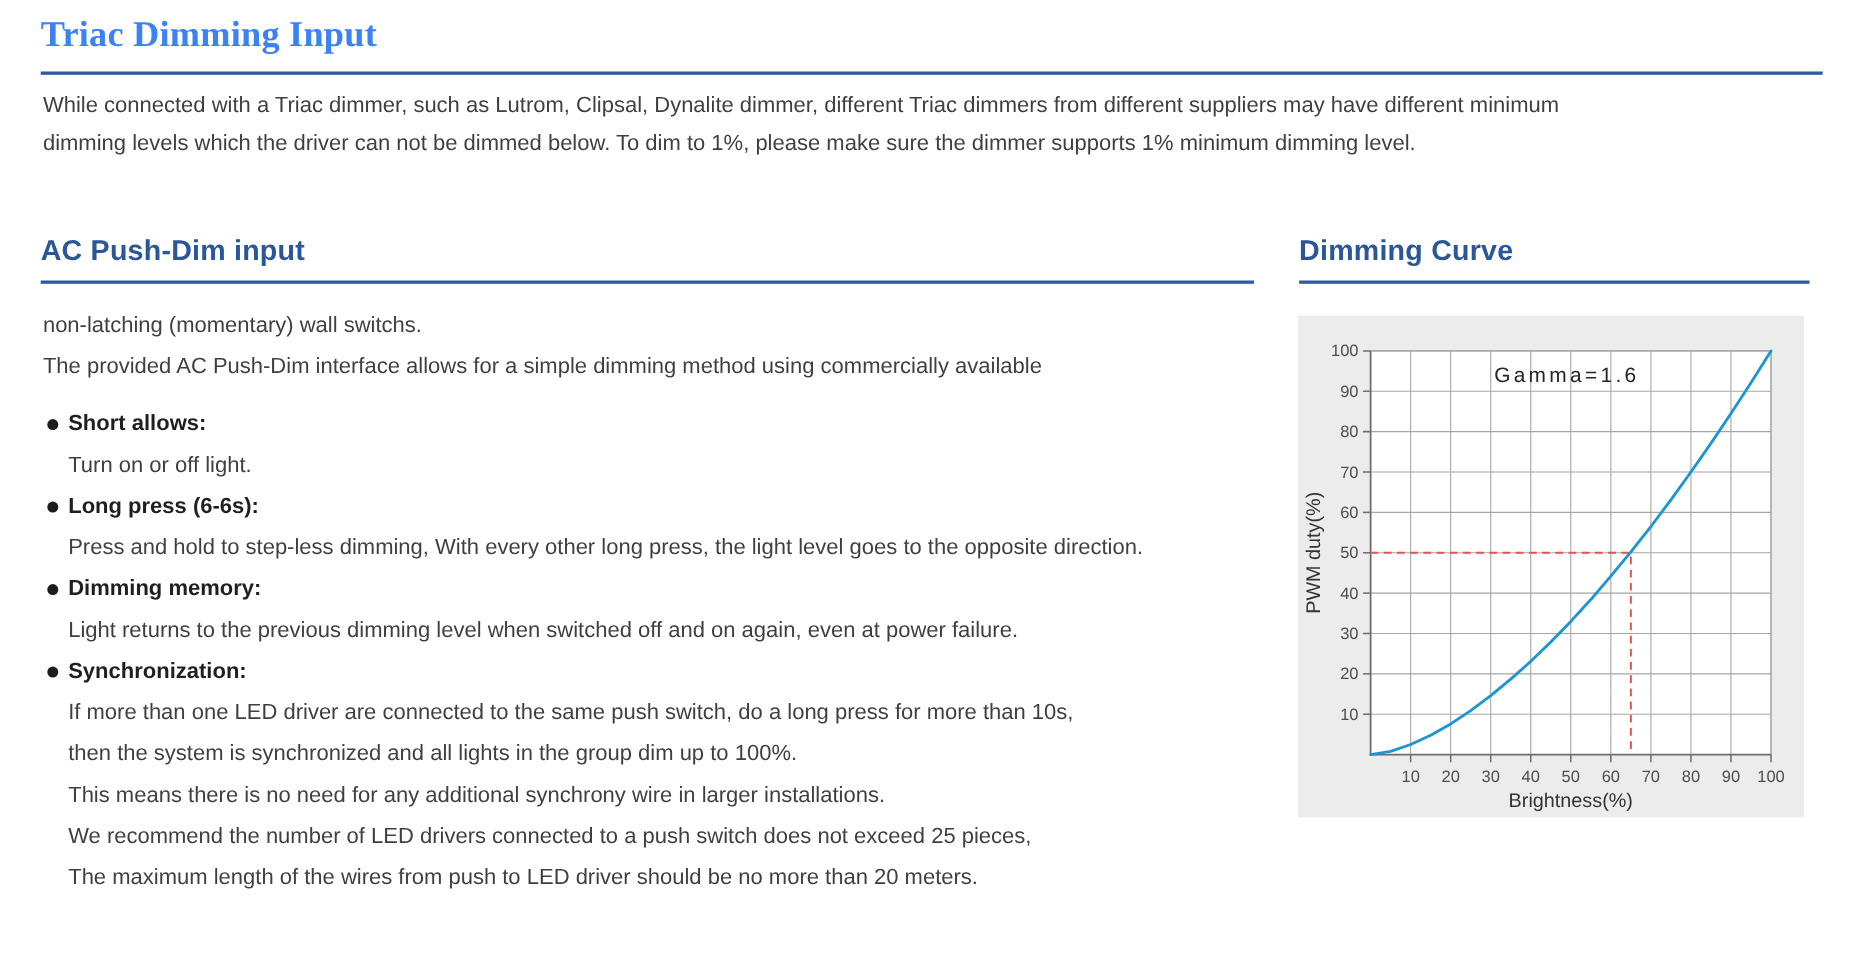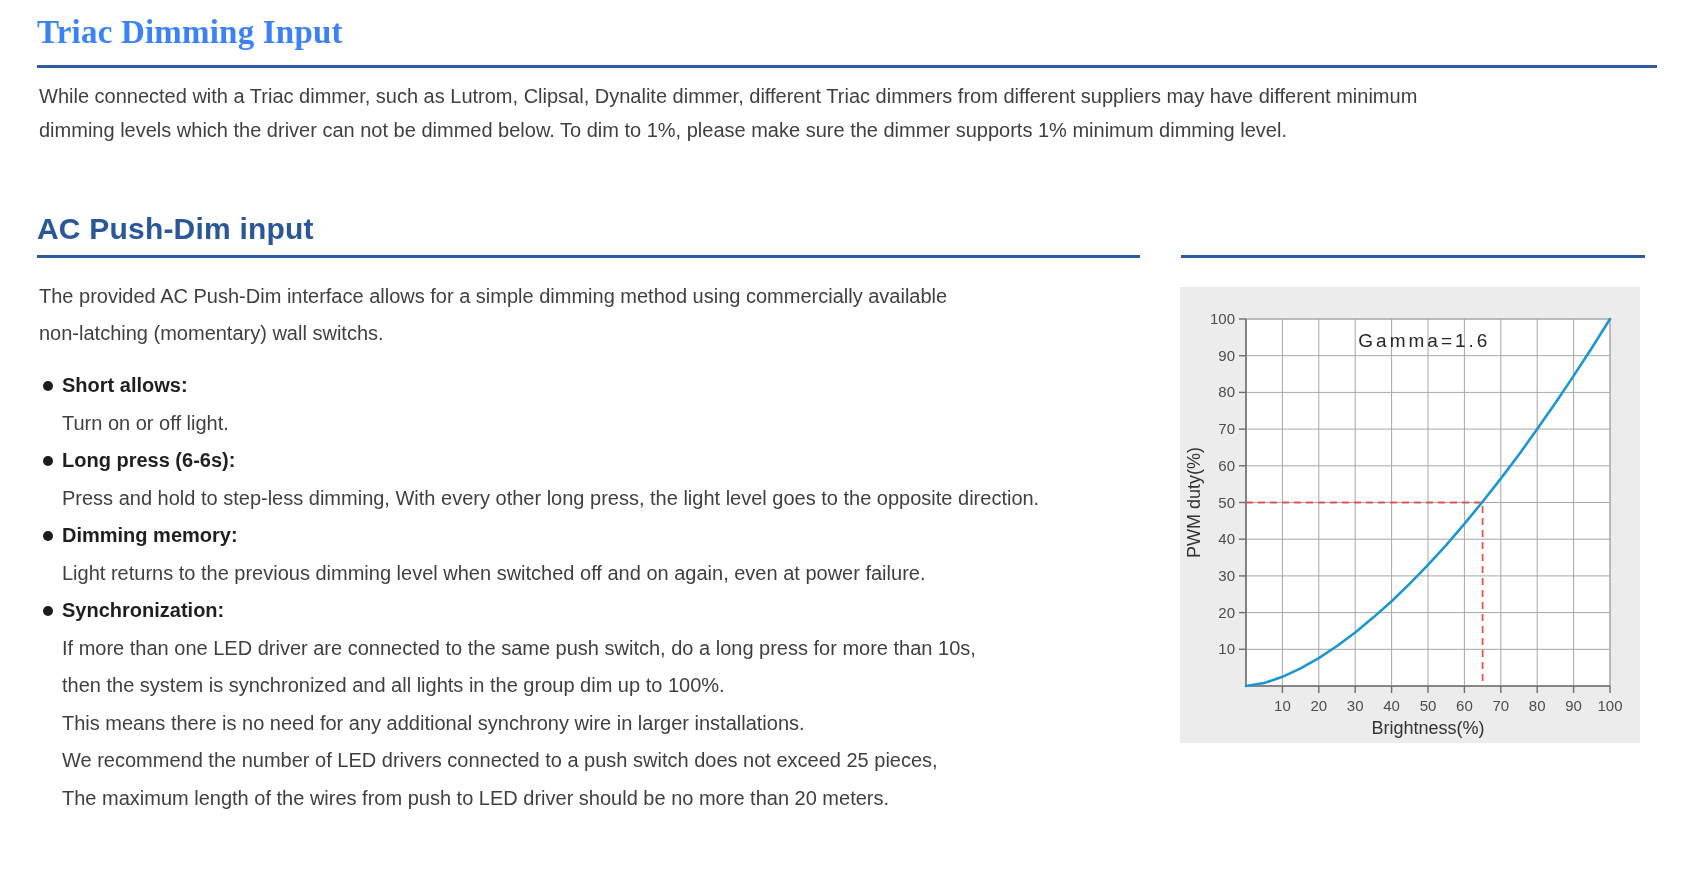--- a/index.html
+++ b/index.html
@@ -9,21 +9,21 @@
     font-family:"Liberation Sans","DejaVu Sans",sans-serif;
     color:#3d3d3d;
   }
   .page { position:absolute; inset:0; }
   h1.sec-title {
     position:absolute; left:37px; top:14px;
     font-size:33px; font-weight:600; color:#3b82f6; letter-spacing:0.2px;font-family:Liberation Serif, serif;
   }
   h2.sec-title {
     position:absolute; top:212px;
-    font-size:30px; font-weight:600; color:#2a5799; letter-spacing:0.2px;text-align:right;
+    font-size:26px; font-weight:600; color:#2a5799; letter-spacing:0.2px;text-align:right;
   }
   .rule { position:absolute; height:3px; background:#2c5ba4; }
   #rule-top   { left:37px; top:65px;  width:1620px; }
   #rule-left  { left:37px; top:255px; width:1103px; }
   #rule-right { left:1181px; top:255px; width:464px; }
   #push-dim-heading { left:37px; }
   #dimming-curve-heading { left:1181px; }
 
   .para { position:absolute; font-size:20px; font-weight:400; color:#3f3f3f; }
   .para .tline { white-space:nowrap; }
@@ -63,22 +63,22 @@
 
   <div class="para" id="triac-paragraph">
       <div class="tline">While connected with a Triac dimmer, such as Lutrom, Clipsal, Dynalite dimmer, different Triac dimmers from different suppliers may have different minimum</div>
       <div class="tline">dimming levels which the driver can not be dimmed below. To dim to 1%, please make sure the dimmer supports 1% minimum dimming level.</div>
     </div>
 
   <h2 class="sec-title" id="push-dim-heading">AC Push-Dim input</h2>
   <div class="rule" id="rule-left"></div>
 
   <div class="para" id="push-dim-paragraph">
+      <div class="tline">non-latching (momentary) wall switchs.</div>
       <div class="tline">The provided AC Push-Dim interface allows for a simple dimming method using commercially available</div>
-      <div class="tline">non-latching (momentary) wall switchs.</div>
     </div>
 
   <ul class="feature-list" id="feature-list">
       <li>
         <span class="dot"></span>
         <div class="feat-label">Short allows:</div>
         <div class="feat-line">Turn on or off light.</div>
       </li>
       <li>
         <span class="dot"></span>
@@ -94,20 +94,21 @@
         <span class="dot"></span>
         <div class="feat-label">Synchronization:</div>
         <div class="feat-line">If more than one LED driver are connected to the same push switch, do a long press for more than 10s,</div>
         <div class="feat-line">then the system is synchronized and all lights in the group dim up to 100%.</div>
         <div class="feat-line">This means there is no need for any additional synchrony wire in larger installations.</div>
         <div class="feat-line">We recommend the number of LED drivers connected to a push switch does not exceed 25 pieces,</div>
         <div class="feat-line">The maximum length of the wires from push to LED driver should be no more than 20 meters.</div>
       </li>
     </ul>
 
+  <h2 class="sec-title" id="dimming-curve-heading">Dimming Curve</h2>
   <div class="rule" id="rule-right"></div>
 
   <div class="chart-panel">
     <svg id="curve-svg" viewBox="0 0 460 456">
         <rect x="66" y="32" width="364" height="367" fill="#ffffff"></rect>
         <line x1="102.4" y1="32" x2="102.4" y2="399" stroke="#a6a6a6" stroke-width="1"></line>
         <line x1="138.8" y1="32" x2="138.8" y2="399" stroke="#a6a6a6" stroke-width="1"></line>
         <line x1="175.2" y1="32" x2="175.2" y2="399" stroke="#a6a6a6" stroke-width="1"></line>
         <line x1="211.6" y1="32" x2="211.6" y2="399" stroke="#a6a6a6" stroke-width="1"></line>
         <line x1="248" y1="32" x2="248" y2="399" stroke="#a6a6a6" stroke-width="1"></line>

